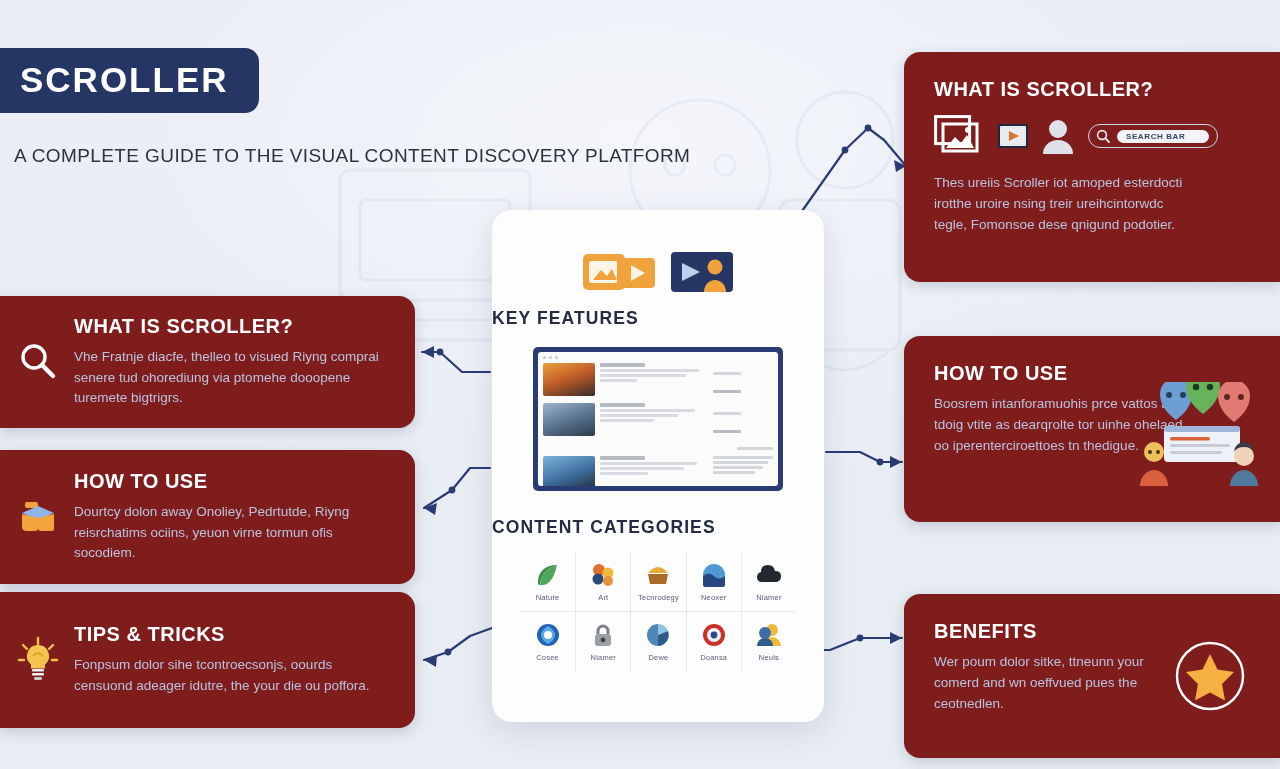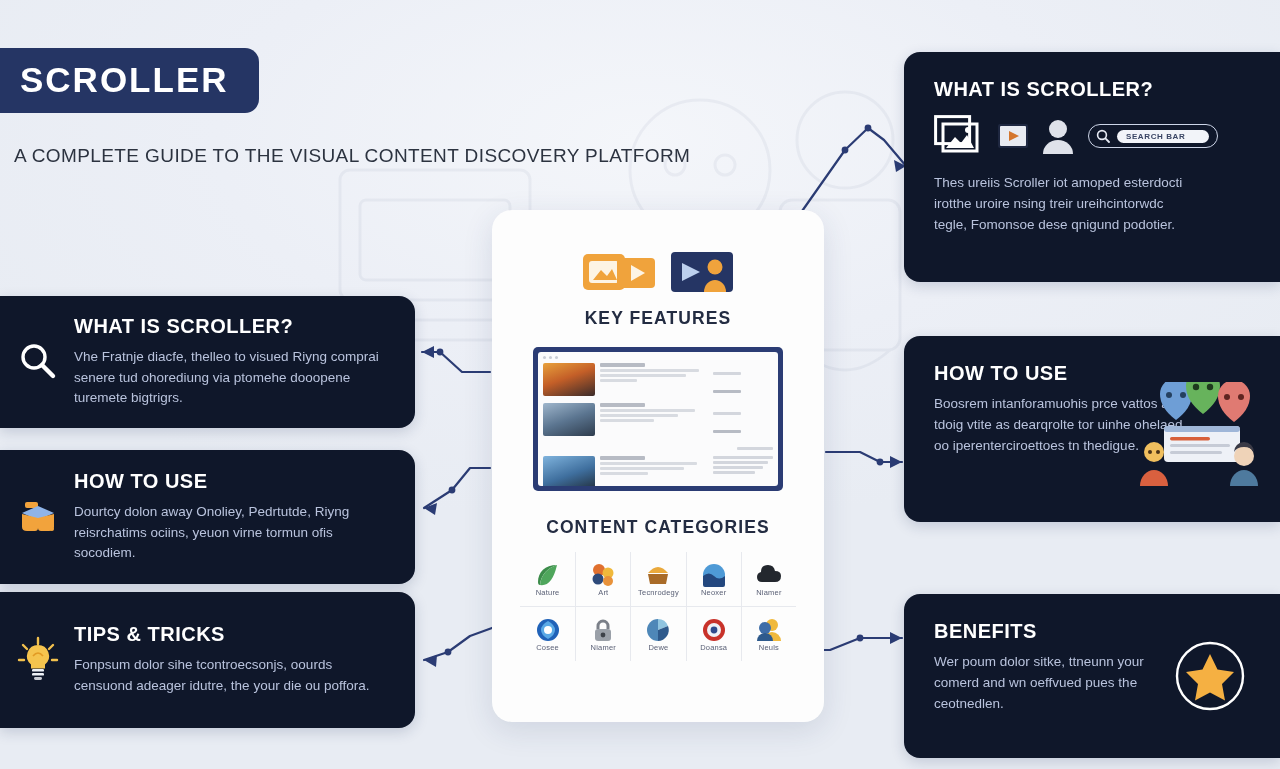--- a/index.html
+++ b/index.html
@@ -32,21 +32,21 @@
     color:#fff; font-size:35px; font-weight:bold; letter-spacing:2px; line-height:1;
   }
   #subtitle {
     position:absolute; left:14px; top:145px;
     color:#2c3340; font-size:19px; letter-spacing:.4px; white-space:nowrap;
   }
 
   
   .navy-card {
     position:absolute;
-    background:#0f172a;
+    background:#7f1d1d;
     color:#fff;
     box-shadow:0 4px 14px rgba(30,45,90,.18);
   }
   .card-title {
     font-size:20px; font-weight:bold; letter-spacing:.5px; margin-bottom:9px;
   }
   .card-body {
     font-size:13.5px; line-height:1.55; color:#b9c3dd;
   }
 
@@ -75,21 +75,21 @@
   .right-card .card-body { max-width:258px; }
 
   
   #center-card {
     position:absolute; left:492px; top:210px; width:332px; height:512px;
     background:#fdfdfd; border-radius:20px;
     box-shadow:0 8px 30px rgba(40,55,100,.13);
     padding:24px 0 0 0;
   }
   .center-heading {
-    text-align:center; color:#232c42; font-size:17.5px;
+    text-align:left; color:#232c42; font-size:17.5px;
     font-weight:bold; letter-spacing:1.1px;
   }
   #key-features-icons {
     display:flex; justify-content:center; align-items:center; gap:16px;
     margin-top:16px; margin-bottom:14px;
   }
   
   #browser-mock {
     margin:18px auto 0; width:250px; height:144px;
     background:#2b3c74; border-radius:5px; padding:5px;
@@ -107,21 +107,21 @@
   .mock-line.title { background:#b7bbc4; height:3.5px; width:42%; }
   .mock-side { width:60px; flex:0 0 auto; }
   .mock-side .mock-line { background:#d3d6dd; }
 
   
   #categories-grid {
     margin:14px auto 0; width:276px;
     display:grid; grid-template-columns:repeat(5,1fr);
   }
   .cat-cell {
-    display:flex; flex-direction:column; align-items:center; 
+    display:flex; flex-direction:column; align-items:center; gap:5px;
     padding:10px 0 9px;
   }
   .cat-cell.bl { border-left:1px solid #e7e9ee;justify-content:space-between; }
   .cat-cell.bt { border-top:1px solid #e7e9ee; }
   .cat-label { font-size:7.5px; color:#5a6076; letter-spacing:.2px; }
 
   
   .right-art { position:absolute; }
   #how-art  { right:22px; top:46px; width:120px; height:104px; }
   #benefit-art { right:34px; top:46px; width:72px; height:72px; }

